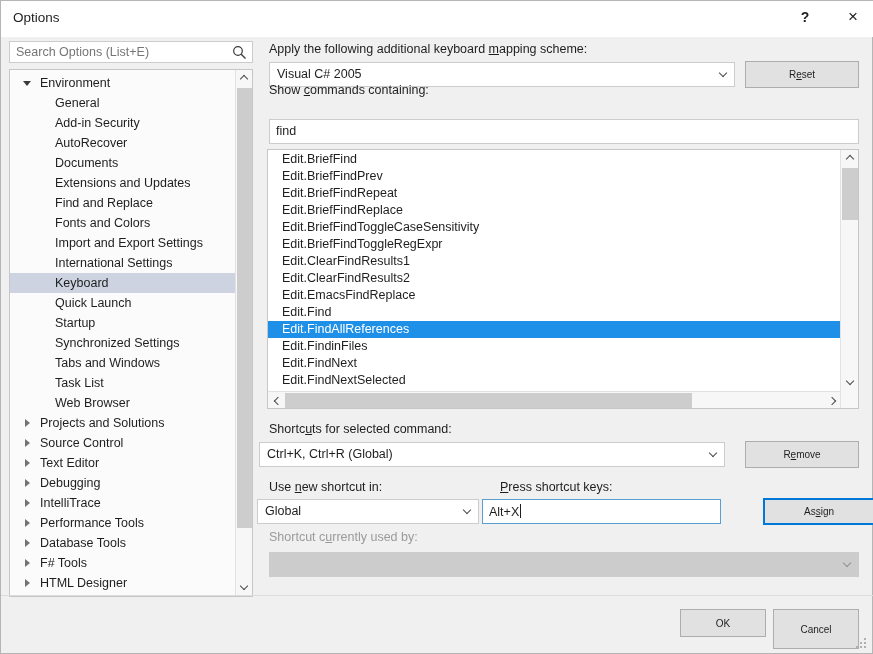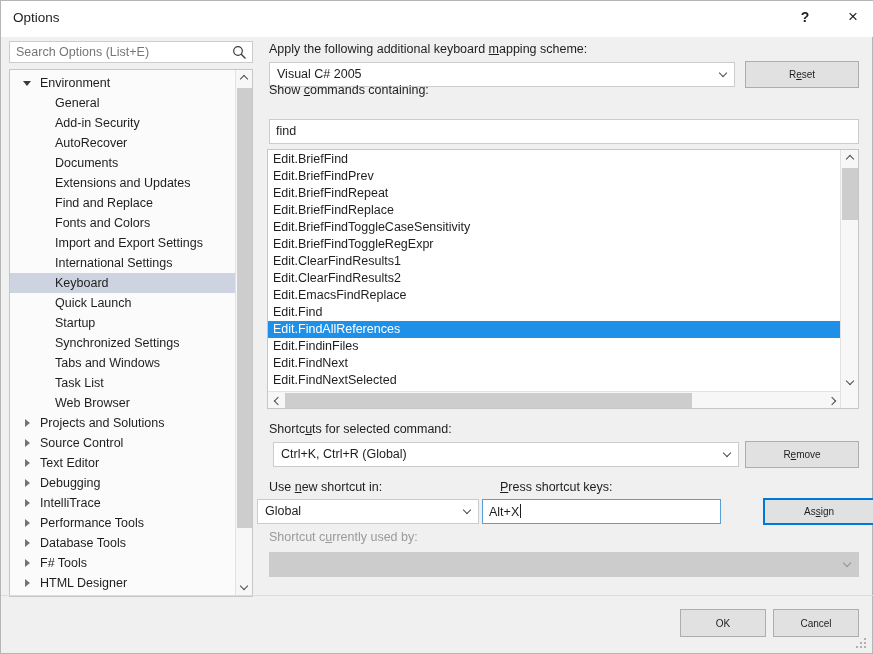--- a/index.html
+++ b/index.html
@@ -197,21 +197,21 @@
     background: #ffffff;
     border: 1px solid #c6c6c6;
     overflow: hidden;
   }
   .list-items {
     position: absolute; left: 0; top: 0;
     width: 574px; padding-top: 1px;
   }
   .list-row {
     height: 17px; line-height: 17px;
-    padding-left: 5px;
+    padding-left: 14px;
     font-size: 12.5px;
     white-space: nowrap;
     cursor: default;
   }
   .list-row.selected { background: #1e90e8; color: #ffffff; }
 
   .hscroll {
     position: absolute; left: 0; bottom: 0;
     height: 17px; width: 574px;
     background: #f7f7f7;
@@ -377,21 +377,21 @@
         </div>
       <div class="thumb" style="top:18px; height:52px; width:16px;"></div>
       <div class="arrow down" style="width:18px; bottom:17px;">
           <span class="chev down"></span>
         </div>
     </div>
   </div>
 
   <span class="lbl" style="left:268px; top:421px;"><span>Shortc</span><span class="u">u</span><span>ts for selected command:</span></span>
 
-  <div class="combo" style="left:272px; top:441px; width:466px;">
+  <div class="combo" style="left:258px; top:441px; width:466px;">
     <span class="val">Ctrl+K, Ctrl+R (Global)</span>
     <span class="arrowbox">
         <span class="chev down"></span>
       </span>
   </div>
 
   <div class="btn" style="left:744px; top:440px; width:114px;">
     <span><span>R</span><span class="u">e</span><span>move</span></span>
   </div>
 
@@ -421,21 +421,21 @@
     <span class="arrowbox">
         <span class="chev down" style="opacity:.45;"></span>
       </span>
   </div>
 
   <div class="footer-sep"></div>
 
   <div class="btn" style="left:679px; top:608px; width:86px; height:28px;">
     <span>OK</span>
   </div>
-  <div class="btn" style="left:772px; top:608px; width:86px; height:28px;">
+  <div class="btn" style="left:772px; top:608px; width:86px; height:40px;">
     <span>Cancel</span>
   </div>
 
   <div class="grip">
     <i style="left:8px; top:8px;"></i>
     <i style="left:4px; top:8px;"></i>
     <i style="left:8px; top:4px;"></i>
     <i style="left:0px; top:8px;"></i>
     <i style="left:4px; top:4px;"></i>
     <i style="left:8px; top:0px;"></i>

